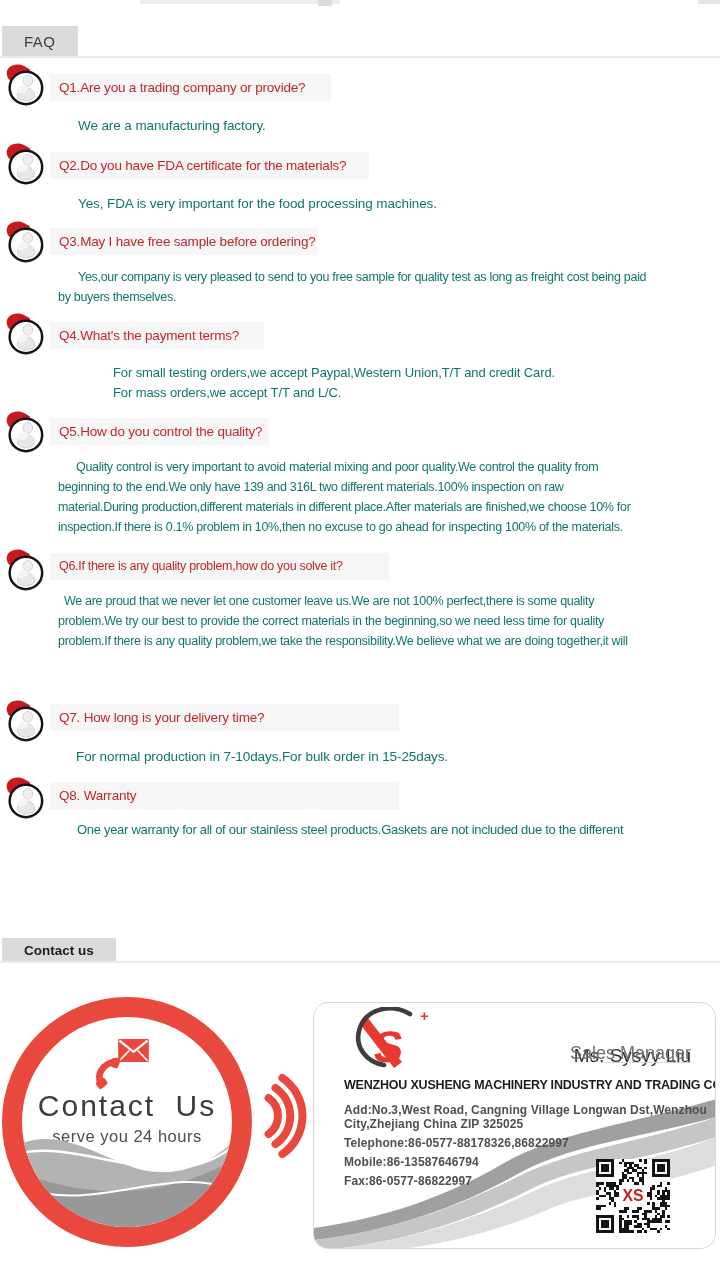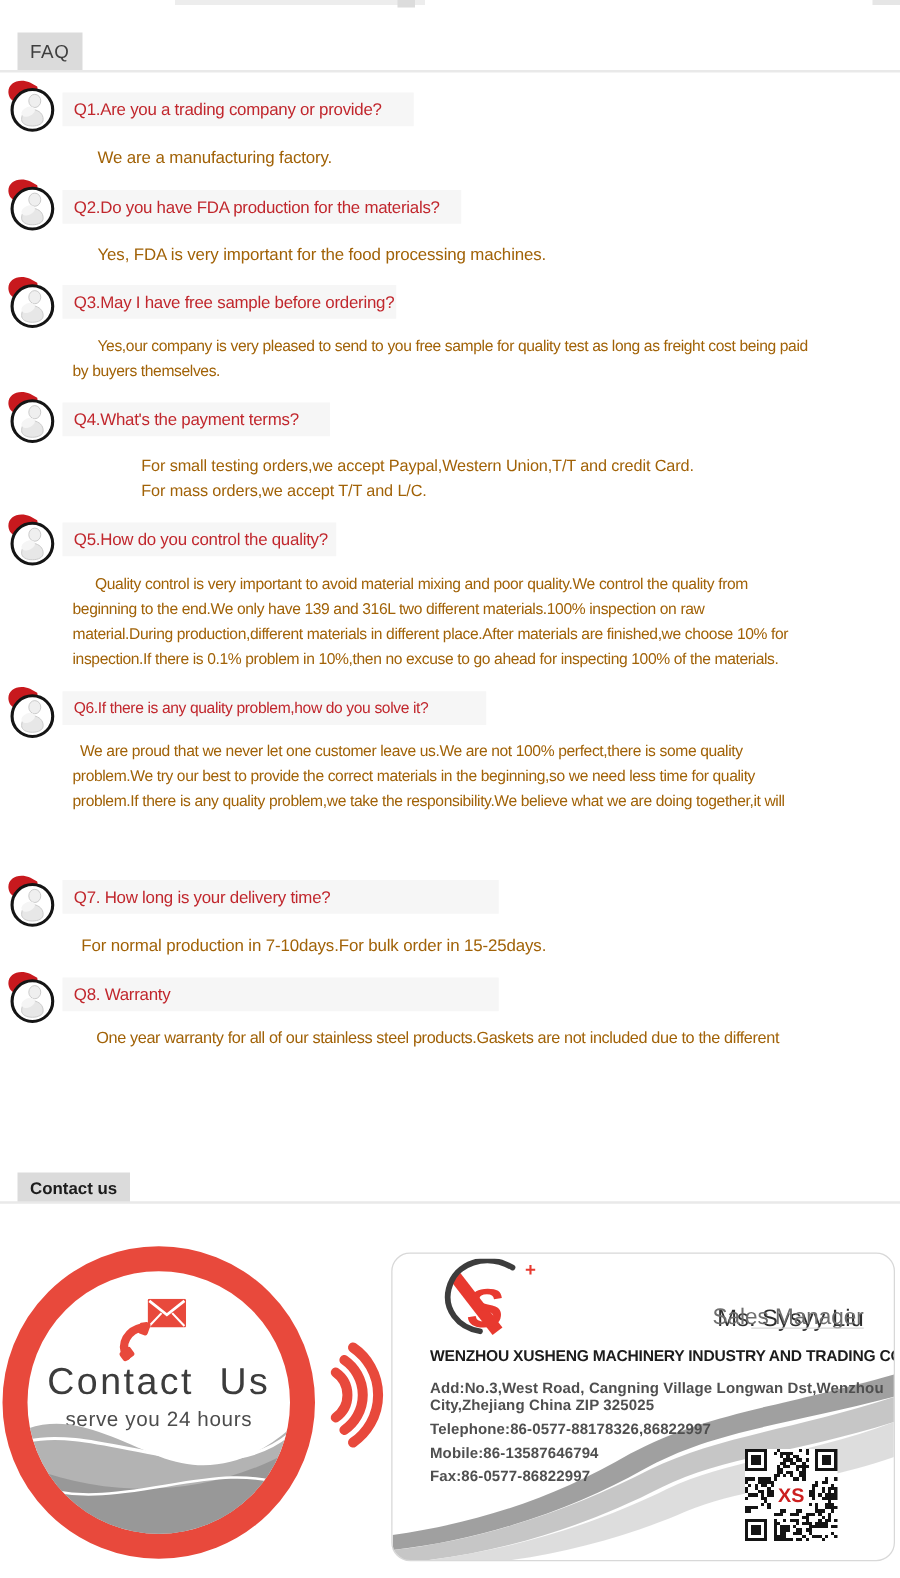--- a/index.html
+++ b/index.html
@@ -1,27 +1,27 @@
 <!DOCTYPE html>
 <html><head>
 <meta charset="utf-8">
 <style>
   html,body{margin:0;padding:0;}
   body{width:720px;height:1262px;position:relative;overflow:hidden;background:#ffffff;
        font-family:"Liberation Sans",sans-serif;}
   .frag{position:absolute;}
-  .tab{position:absolute;left:14px;background:#dbdbdb;color:#3e3e3e;display:flex;align-items:center;padding:0 10px;}
+  .tab{position:absolute;left:2px;background:#dbdbdb;color:#3e3e3e;display:flex;align-items:center;padding:0 22px;}
   #faq-tab{top:26px;height:31px;font-size:15px;letter-spacing:.5px;}
   #contact-tab{top:938px;height:24px;font-size:13.5px;font-weight:bold;color:#1c1c1c;}
   .rule{position:absolute;left:0;width:720px;height:2px;background:#e9e9e9;}
   .mascot{position:absolute;left:2px;width:44px;height:44px;}
   .qbar{position:absolute;left:50px;height:27px;background:#f6f6f6;color:#c1272d;
         font-size:13.5px;letter-spacing:-0.2px;line-height:27px;padding-left:9px;white-space:nowrap;}
   .qbar.small{font-size:12.5px;letter-spacing:-0.3px;}
-  .ans{position:absolute;color:#a16207;font-size:13.5px;letter-spacing:-0.1px;line-height:20px;white-space:nowrap;}
+  .ans{position:absolute;color:#0f766e;font-size:13.5px;letter-spacing:-0.1px;line-height:20px;white-space:nowrap;}
   .ans.para{font-size:12.5px;letter-spacing:-0.3px;}
   .ans.mid{font-size:13px;margin-left:40px;}
   .ln{white-space:nowrap;}
   .i20{padding-left:20px;} .i18{padding-left:18px;} .i17{padding-left:17px;} .i6{padding-left:6px;}
   
   .badge{position:absolute;left:2px;top:997px;width:210px;height:210px;border:20px solid #e8493c;
          border-radius:50%;background:#fff;overflow:hidden;}
   .badge-title{position:absolute;left:0;top:72px;width:210px;text-align:center;color:#3c3c3c;
                font-size:30px;letter-spacing:2px;word-spacing:10px;}
   .badge-sub{position:absolute;left:0;top:110px;width:210px;text-align:center;color:#4c4c4c;
@@ -64,21 +64,21 @@
 <div class="qbar" style="top:74px;width:272px;">Q1.Are you a trading company or provide?</div>
 <div class="ans" style="left:78px;top:116px;">We are a manufacturing factory.</div>
 
 <span class="mascot" style="top:143px;"><svg viewBox="0 0 46 46" width="44" height="44">
       <path d="M23,2 C13,-2 4,3 5,11 C5.5,15 8,17.5 11,18.5 C10,24 10,31 14,36.5 C16,39.5 19,41.5 22,42.5 L24,37.5 C19,34.5 16,28.5 17,21.5 C17.8,16.5 21,13.5 25,12.5 C28.5,11.6 30,8.5 29,5.5 Z" fill="#c8191e"></path>
       <circle cx="25" cy="25" r="17" fill="#ffffff" stroke="#151515" stroke-width="2.6"></circle>
       <ellipse cx="27" cy="17.5" rx="5" ry="5.5" fill="#efefef" stroke="#c8c8c8" stroke-width="0.8"></ellipse>
       <path d="M16,33 C16,26.5 20.5,23.5 25.5,24.5 C31,25.6 34,28.5 34,33 C34,36.5 30,38.5 25,38.5 C20,38.5 16,36.5 16,33 Z" fill="#e7e7e7" stroke="#c8c8c8" stroke-width="0.8"></path>
       <ellipse cx="21.5" cy="26.5" rx="6" ry="3.8" fill="#f5f5f5" transform="rotate(-24 21.5 26.5)"></ellipse>
     </svg></span>
-<div class="qbar" style="top:152px;width:310px;">Q2.Do you have FDA production for the materials?</div>
+<div class="qbar" style="top:152px;width:310px;">Q2.Do you have FDA certificate for the materials?</div>
 <div class="ans" style="left:78px;top:194px;">Yes, FDA is very important for the food processing machines.</div>
 
 <span class="mascot" style="top:221px;"><svg viewBox="0 0 46 46" width="44" height="44">
       <path d="M23,2 C13,-2 4,3 5,11 C5.5,15 8,17.5 11,18.5 C10,24 10,31 14,36.5 C16,39.5 19,41.5 22,42.5 L24,37.5 C19,34.5 16,28.5 17,21.5 C17.8,16.5 21,13.5 25,12.5 C28.5,11.6 30,8.5 29,5.5 Z" fill="#c8191e"></path>
       <circle cx="25" cy="25" r="17" fill="#ffffff" stroke="#151515" stroke-width="2.6"></circle>
       <ellipse cx="27" cy="17.5" rx="5" ry="5.5" fill="#efefef" stroke="#c8c8c8" stroke-width="0.8"></ellipse>
       <path d="M16,33 C16,26.5 20.5,23.5 25.5,24.5 C31,25.6 34,28.5 34,33 C34,36.5 30,38.5 25,38.5 C20,38.5 16,36.5 16,33 Z" fill="#e7e7e7" stroke="#c8c8c8" stroke-width="0.8"></path>
       <ellipse cx="21.5" cy="26.5" rx="6" ry="3.8" fill="#f5f5f5" transform="rotate(-24 21.5 26.5)"></ellipse>
     </svg></span>
 <div class="qbar" style="top:228px;width:258px;">Q3.May I have free sample before ordering?</div>
@@ -130,21 +130,21 @@
 </div>
 
 <span class="mascot" style="top:700px;"><svg viewBox="0 0 46 46" width="44" height="44">
       <path d="M23,2 C13,-2 4,3 5,11 C5.5,15 8,17.5 11,18.5 C10,24 10,31 14,36.5 C16,39.5 19,41.5 22,42.5 L24,37.5 C19,34.5 16,28.5 17,21.5 C17.8,16.5 21,13.5 25,12.5 C28.5,11.6 30,8.5 29,5.5 Z" fill="#c8191e"></path>
       <circle cx="25" cy="25" r="17" fill="#ffffff" stroke="#151515" stroke-width="2.6"></circle>
       <ellipse cx="27" cy="17.5" rx="5" ry="5.5" fill="#efefef" stroke="#c8c8c8" stroke-width="0.8"></ellipse>
       <path d="M16,33 C16,26.5 20.5,23.5 25.5,24.5 C31,25.6 34,28.5 34,33 C34,36.5 30,38.5 25,38.5 C20,38.5 16,36.5 16,33 Z" fill="#e7e7e7" stroke="#c8c8c8" stroke-width="0.8"></path>
       <ellipse cx="21.5" cy="26.5" rx="6" ry="3.8" fill="#f5f5f5" transform="rotate(-24 21.5 26.5)"></ellipse>
     </svg></span>
 <div class="qbar" style="top:704px;width:340px;">Q7. How long is your delivery time?</div>
-<div class="ans" style="left:65px;top:747px;text-align:right;">For normal production in 7-10days.For bulk order in 15-25days.</div>
+<div class="ans" style="left:76px;top:747px;text-align:right;">For normal production in 7-10days.For bulk order in 15-25days.</div>
 
 <span class="mascot" style="top:777px;"><svg viewBox="0 0 46 46" width="44" height="44">
       <path d="M23,2 C13,-2 4,3 5,11 C5.5,15 8,17.5 11,18.5 C10,24 10,31 14,36.5 C16,39.5 19,41.5 22,42.5 L24,37.5 C19,34.5 16,28.5 17,21.5 C17.8,16.5 21,13.5 25,12.5 C28.5,11.6 30,8.5 29,5.5 Z" fill="#c8191e"></path>
       <circle cx="25" cy="25" r="17" fill="#ffffff" stroke="#151515" stroke-width="2.6"></circle>
       <ellipse cx="27" cy="17.5" rx="5" ry="5.5" fill="#efefef" stroke="#c8c8c8" stroke-width="0.8"></ellipse>
       <path d="M16,33 C16,26.5 20.5,23.5 25.5,24.5 C31,25.6 34,28.5 34,33 C34,36.5 30,38.5 25,38.5 C20,38.5 16,36.5 16,33 Z" fill="#e7e7e7" stroke="#c8c8c8" stroke-width="0.8"></path>
       <ellipse cx="21.5" cy="26.5" rx="6" ry="3.8" fill="#f5f5f5" transform="rotate(-24 21.5 26.5)"></ellipse>
     </svg></span>
 <div class="qbar" style="top:782px;width:340px;">Q8. Warranty</div>
 <div class="ans para" style="left:60px;top:820px;font-size:13px;">

